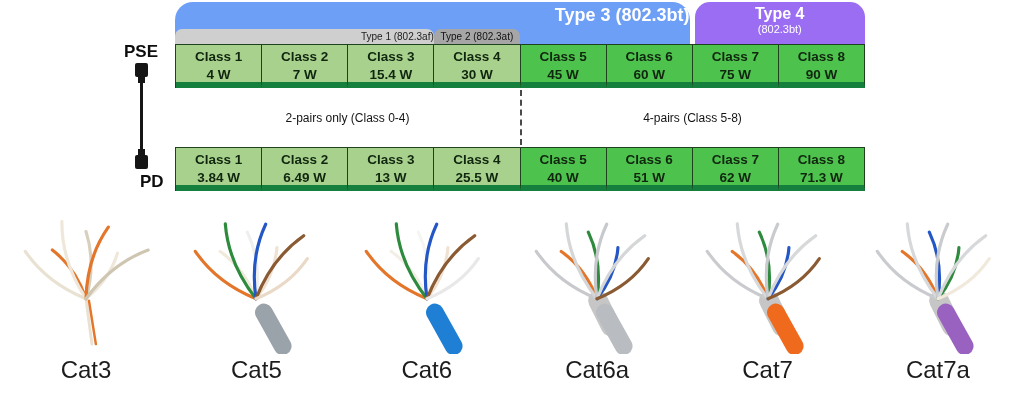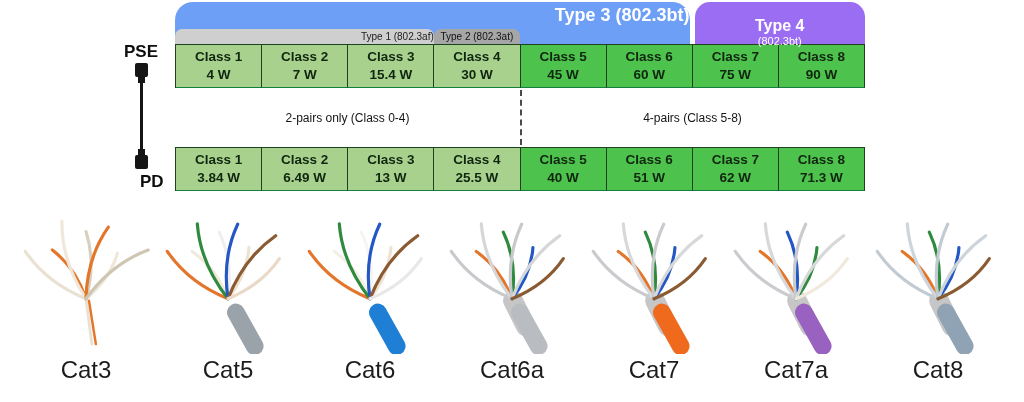--- a/index.html
+++ b/index.html
@@ -9,31 +9,31 @@
 
   
   .poe-table { position:absolute; left:175px; top:2px; width:690px; }
   .banner-row { position:relative; height:42px; }
   .type3 { position:absolute; left:0; top:0; width:calc(75% - 3px); height:100%;
            background:var(--type3-color,#6d9ff7); border-radius:18px 18px 0 0;
            color:#fff; font-weight:bold; font-size:18px; text-align:right; line-height:27px; }
   .type4 { position:absolute; left:calc(75% + 2px); top:0; width:calc(25% - 2px); height:100%;
            background:var(--type4-color,#9b6df2); border-radius:15px 15px 0 0;
            color:#fff; text-align:center; }
-  .type4 .l1 { font-weight:bold; font-size:16px; padding-top:15px; line-height:18px; }
+  .type4 .l1 { font-weight:bold; font-size:16px; padding-top:3px; line-height:18px; }
   .type4 .l2 { font-size:11px; line-height:13px; }
   .type1 { position:absolute; left:0; bottom:0; width:37.5%; height:15px;
            background:var(--type1-color,#cfcfcf); border-radius:7px 7px 0 0;
            font-size:10px; line-height:15px; text-align:right; color:#1c1c1c; }
   .type2 { position:absolute; left:37.5%; bottom:0; width:12.5%; height:15px;
            background:var(--type2-color,#a6a6a6); border-radius:7px 7px 0 0;
            font-size:10px; line-height:15px; text-align:center; color:#111; }
 
   .grid-row { display:grid; grid-template-columns:repeat(8,1fr); border-left:1px solid #1e421e; }
-  .cell { border-top:1px solid #1e421e; border-bottom:1px solid #15803d; border-right:1px solid #1e421e;
+  .cell { border-top:1px solid #1e421e; border-bottom:6px solid #15803d; border-right:1px solid #1e421e;
           height:44px; text-align:center; padding-top:3px;
           font-size:13.5px; font-weight:bold; color:#10260f; line-height:18px; }
   .cell.light { background:var(--light-green,#a9d18e); }
   .cell.bright { background:var(--bright-green,#4dc24d); }
 
   .middle-row { position:relative; height:59px; display:flex; }
   .pair-label { width:50%; display:flex; align-items:center; justify-content:center;
                 font-size:12px; color:#141414; }
   .divider { position:absolute; left:50%; top:2px; bottom:2px; border-left:2px dashed #4a4a4a; }
 
@@ -234,30 +234,15 @@
           <path d="M66 102 Q54.1 71.2 29.8 54.2" fill="none" stroke="#e3762a" stroke-width="3.2" stroke-linecap="round"></path>
           <path d="M66 102 Q38.1 66.6 34.9 26.1" fill="none" stroke="#d6d8da" stroke-width="3.2" stroke-linecap="round"></path>
           <path d="M66 102 Q71.6 65.0 57.2 34.6" fill="none" stroke="#2457c5" stroke-width="3.2" stroke-linecap="round"></path>
           <path d="M66 102 Q59.8 60.7 75.8 26.6" fill="none" stroke="#c9cbce" stroke-width="3.2" stroke-linecap="round"></path>
           <path d="M66 102 Q85.1 77.8 87.2 50.2" fill="none" stroke="#2e8b3e" stroke-width="3.2" stroke-linecap="round"></path>
           <path d="M66 102 Q81.9 61.0 114.3 38.2" fill="none" stroke="#d6d8da" stroke-width="3.2" stroke-linecap="round"></path>
           <path d="M66 102 Q99.7 88.4 118.0 61.4" fill="none" stroke="#f0e9dc" stroke-width="3.2" stroke-linecap="round"></path>
         </svg>
       <figcaption class="cable-label">Cat7a</figcaption>
     </figure>
-    <figure class="cable-fig">
-      <svg class="cable-svg" viewBox="0 0 132 158">
-          <line x1="67" y1="104" x2="80" y2="130" stroke="#c6c6c6" stroke-width="20" stroke-linecap="round"></line>
-          <line x1="74" y1="116" x2="93" y2="150" stroke="#8fa3b5" stroke-width="18" stroke-linecap="round"></line>
-          <path d="M66 102 Q26.2 85.9 4.5 54.0" fill="none" stroke="#c2cad2" stroke-width="3.2" stroke-linecap="round"></path>
-          <path d="M66 102 Q54.1 71.2 29.8 54.2" fill="none" stroke="#e3762a" stroke-width="3.2" stroke-linecap="round"></path>
-          <path d="M66 102 Q38.1 66.6 34.9 26.1" fill="none" stroke="#cdd4da" stroke-width="3.2" stroke-linecap="round"></path>
-          <path d="M66 102 Q71.6 65.0 57.2 34.6" fill="none" stroke="#2e8b3e" stroke-width="3.2" stroke-linecap="round"></path>
-          <path d="M66 102 Q59.8 60.7 75.8 26.6" fill="none" stroke="#c2cad2" stroke-width="3.2" stroke-linecap="round"></path>
-          <path d="M66 102 Q85.1 77.8 87.2 50.2" fill="none" stroke="#2457c5" stroke-width="3.2" stroke-linecap="round"></path>
-          <path d="M66 102 Q81.9 61.0 114.3 38.2" fill="none" stroke="#cdd4da" stroke-width="3.2" stroke-linecap="round"></path>
-          <path d="M66 102 Q99.7 88.4 118.0 61.4" fill="none" stroke="#8a5a32" stroke-width="3.2" stroke-linecap="round"></path>
-        </svg>
-      <figcaption class="cable-label">Cat8</figcaption>
-    </figure>
   </div>
 
 </div>
 
 </body></html>

